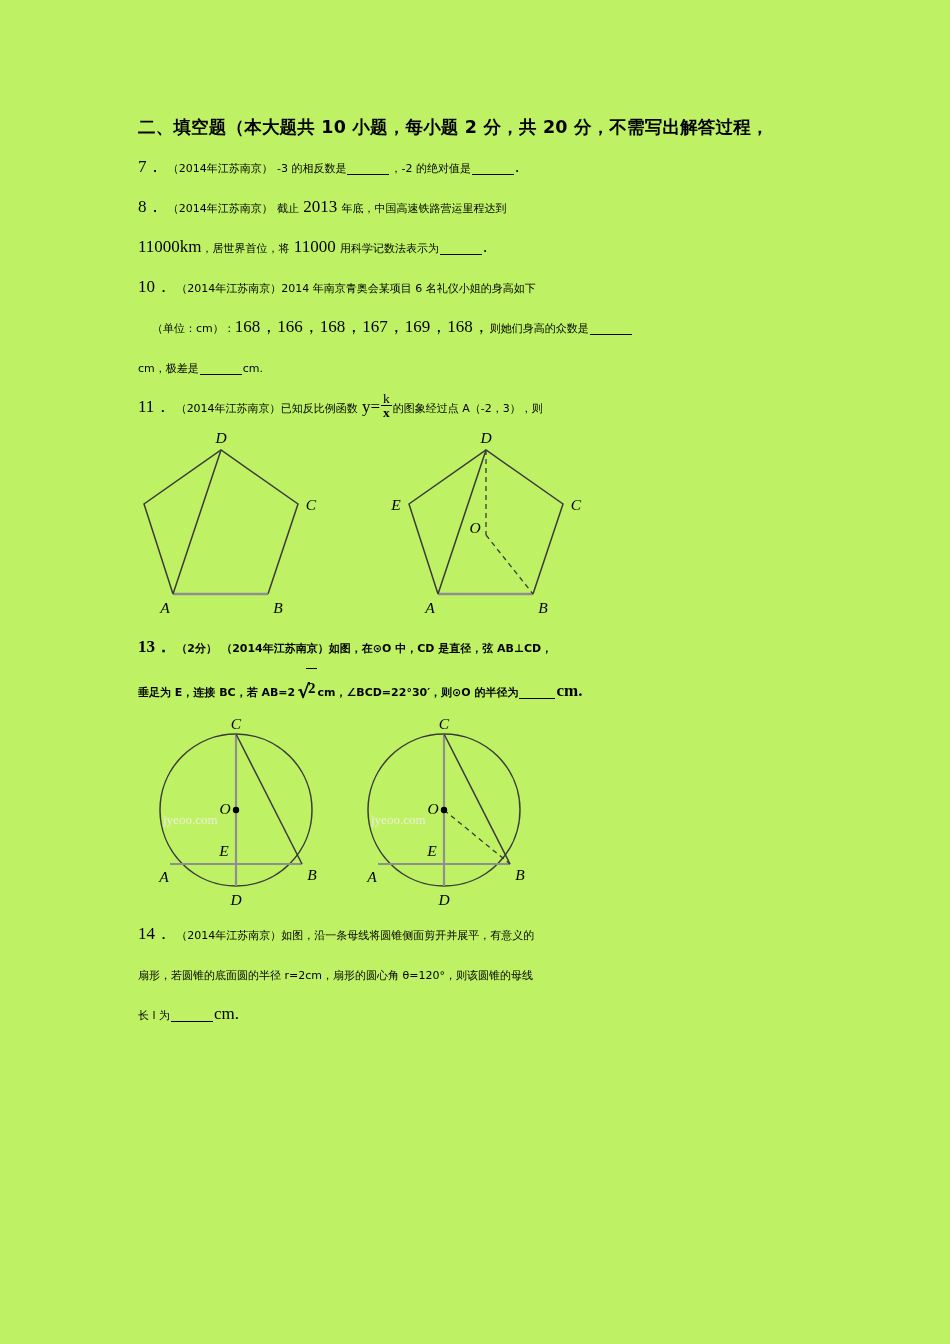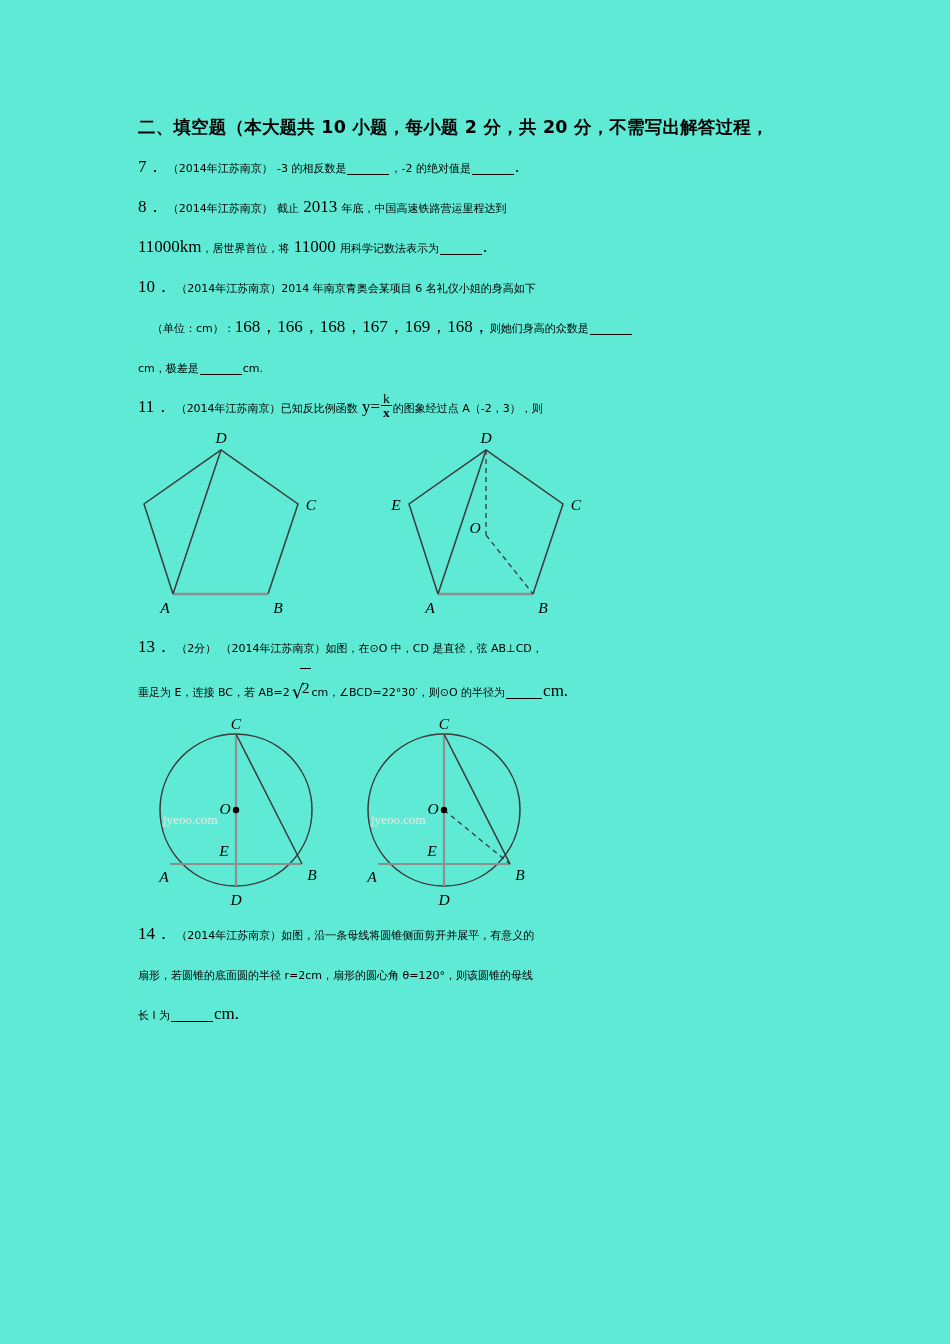--- a/index.html
+++ b/index.html
@@ -14,21 +14,21 @@
     position: relative;
     font-family: "Liberation Serif", "DejaVu Serif", serif;
     color: #000000;
     overflow: hidden;
   }
   .page {
     position: absolute;
     left: 0; top: 0;
     width: 950px;
     height: 1344px;
-    background: #5eead4;
+    background: #bef264;
   }
   .content {
     position: absolute;
     left: 138px;
     top: 108px;
     width: 690px;
   }
 
   
   .section-heading {
@@ -200,21 +200,21 @@
           <text class="lbl" x="27" y="181" text-anchor="middle">A</text>
           <text class="lbl" x="140" y="181" text-anchor="middle">B</text>
           <text class="lbl" x="173" y="78" text-anchor="middle">C</text>
           <text class="lbl" x="83" y="11" text-anchor="middle">D</text>
           <text class="lbl" x="-7" y="78" text-anchor="middle">E</text>
           <text class="lbl" x="72" y="101" text-anchor="middle">O</text>
         </g>
       </svg>
     </div>
 
-    <div class="q" style="margin-top:6px;">
+    <div class="q" style="margin-top:6px;font-weight:bold;">
       <span class="ln">
         <span class="lat">13．</span>
         <span class="cn">（2分）</span>
         <span class="cn">（2014年江苏南京）</span><span class="cn">如图，在⊙O 中，CD 是直径，弦 AB⊥CD，</span>
       </span>
       <span class="ln">
         <span class="cn">垂足为 E，连接 BC，若 AB=2</span><span class="radical"><span class="sign">√</span><span class="rad-body lat">2</span></span><span class="cn">cm，∠BCD=22°30′，则⊙O 的半径为</span><span class="blank short"></span><span class="lat">cm.</span>
       </span>
     </div>
 

